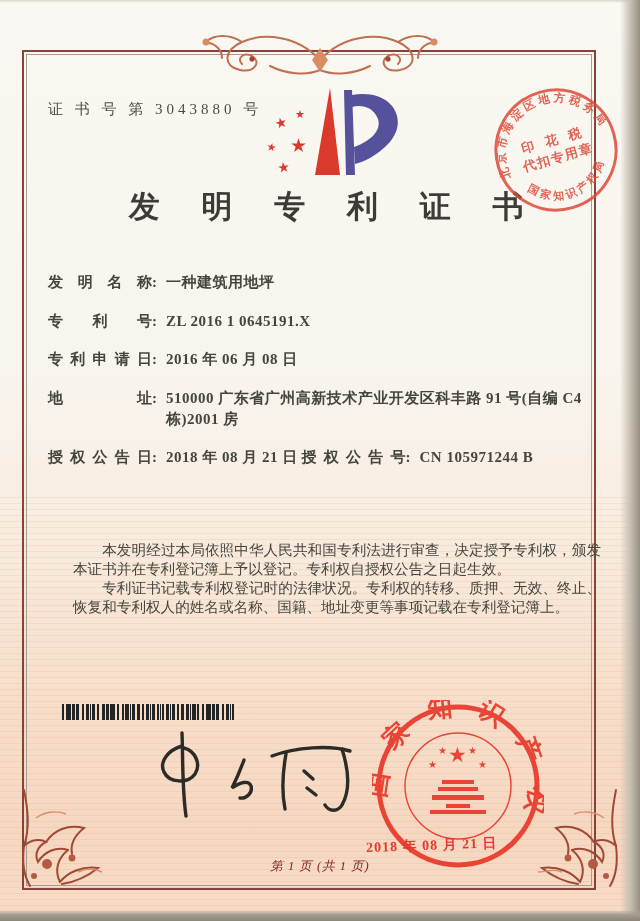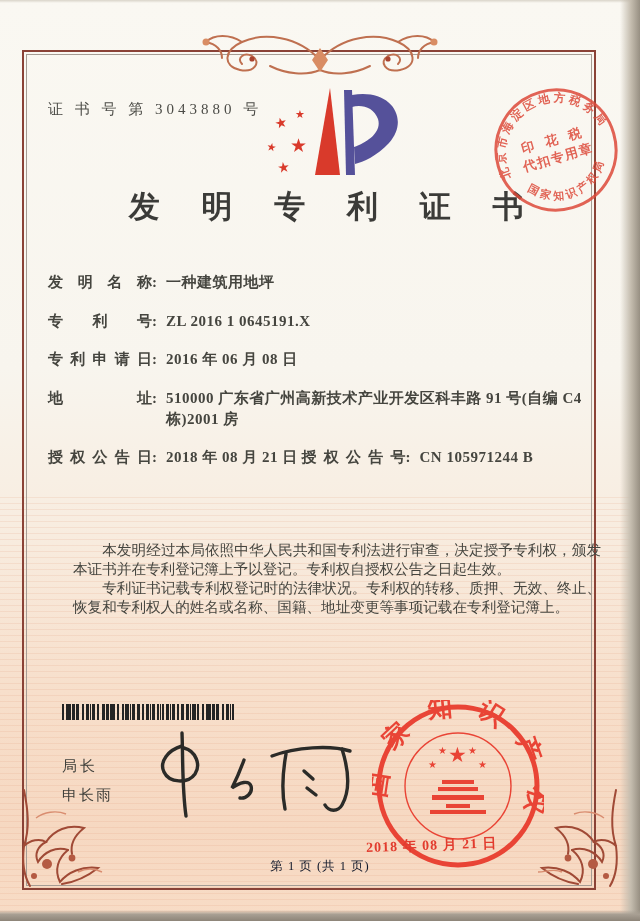--- a/index.html
+++ b/index.html
@@ -35,21 +35,21 @@
       repeating-linear-gradient(90deg,#242424 0 2px,rgba(0,0,0,0) 2px 5px),
       repeating-linear-gradient(90deg,#242424 0 1px,rgba(0,0,0,0) 1px 7px),
       repeating-linear-gradient(90deg,#242424 0 1px,rgba(0,0,0,0) 1px 4px);}
   .officer{position:absolute;left:62px;top:757px;color:#3f3f3a;font-size:15px;}
   .officer .o-title{letter-spacing:3px;}
   .officer .o-name{margin-top:10px;letter-spacing:2px;}
   .signature{position:absolute;left:138px;top:728px;}
   .seal{position:absolute;left:372px;top:700px;width:172px;height:172px;opacity:0.92;}
   .seal-date{position:absolute;left:366px;top:836px;width:170px;color:#e23b2e;font-size:14px;letter-spacing:1px;transform:rotate(-2deg);font-weight:bold;}
   .tax-stamp{position:absolute;left:490px;top:84px;width:132px;height:132px;transform:rotate(-16deg);opacity:0.85;}
-  .footer{position:absolute;left:0;top:858px;width:640px;text-align:center;font-size:12.5px;color:#0f172a;letter-spacing:1px;}
+  .footer{position:absolute;left:0;top:858px;width:640px;text-align:center;font-size:12.5px;color:#7f1d1d;letter-spacing:1px;font-style:italic;}
   .orn-top{position:absolute;left:160px;top:26px;}
   .orn-bl{position:absolute;left:14px;top:788px;}
   .orn-br{position:absolute;left:526px;top:788px;transform:scaleX(-1);}
 </style>
 </head>
 <body>
 
 <div class="scan">
   <div class="paper-tint"></div>
 
@@ -151,24 +151,20 @@
     </div>
   </div>
 
   <div class="paras">
     <p>本发明经过本局依照中华人民共和国专利法进行审查，决定授予专利权，颁发本证书并在专利登记簿上予以登记。专利权自授权公告之日起生效。</p>
     <p>专利证书记载专利权登记时的法律状况。专利权的转移、质押、无效、终止、恢复和专利权人的姓名或名称、国籍、地址变更等事项记载在专利登记簿上。</p>
   </div>
 
   <div class="barcode"></div>
 
-  <div class="officer">
-    <div class="o-title">局长</div>
-    <div class="o-name">申长雨</div>
-  </div>
 
   <svg class="signature" width="240" height="95" viewBox="0 0 240 95">
     <g fill="none" stroke="#2b2b28" stroke-width="3.4" stroke-linecap="round">
       <path d="M44,18 C30,22 21,34 26,44 C31,55 50,56 57,46 C63,37 58,23 46,20"></path>
       <path d="M44,5 C45,30 44,60 48,88"></path>
       <path d="M106,32 C102,43 98,52 94,60 C102,54 111,52 113,58 C115,65 108,71 102,70"></path>
       <path d="M134,28 C158,19 192,17 212,23"></path>
       <path d="M148,26 C144,48 144,66 147,81"></path>
       <path d="M204,21 C211,43 212,63 204,77 C200,84 191,84 187,77"></path>
       <path d="M166,43 L175,51"></path>

